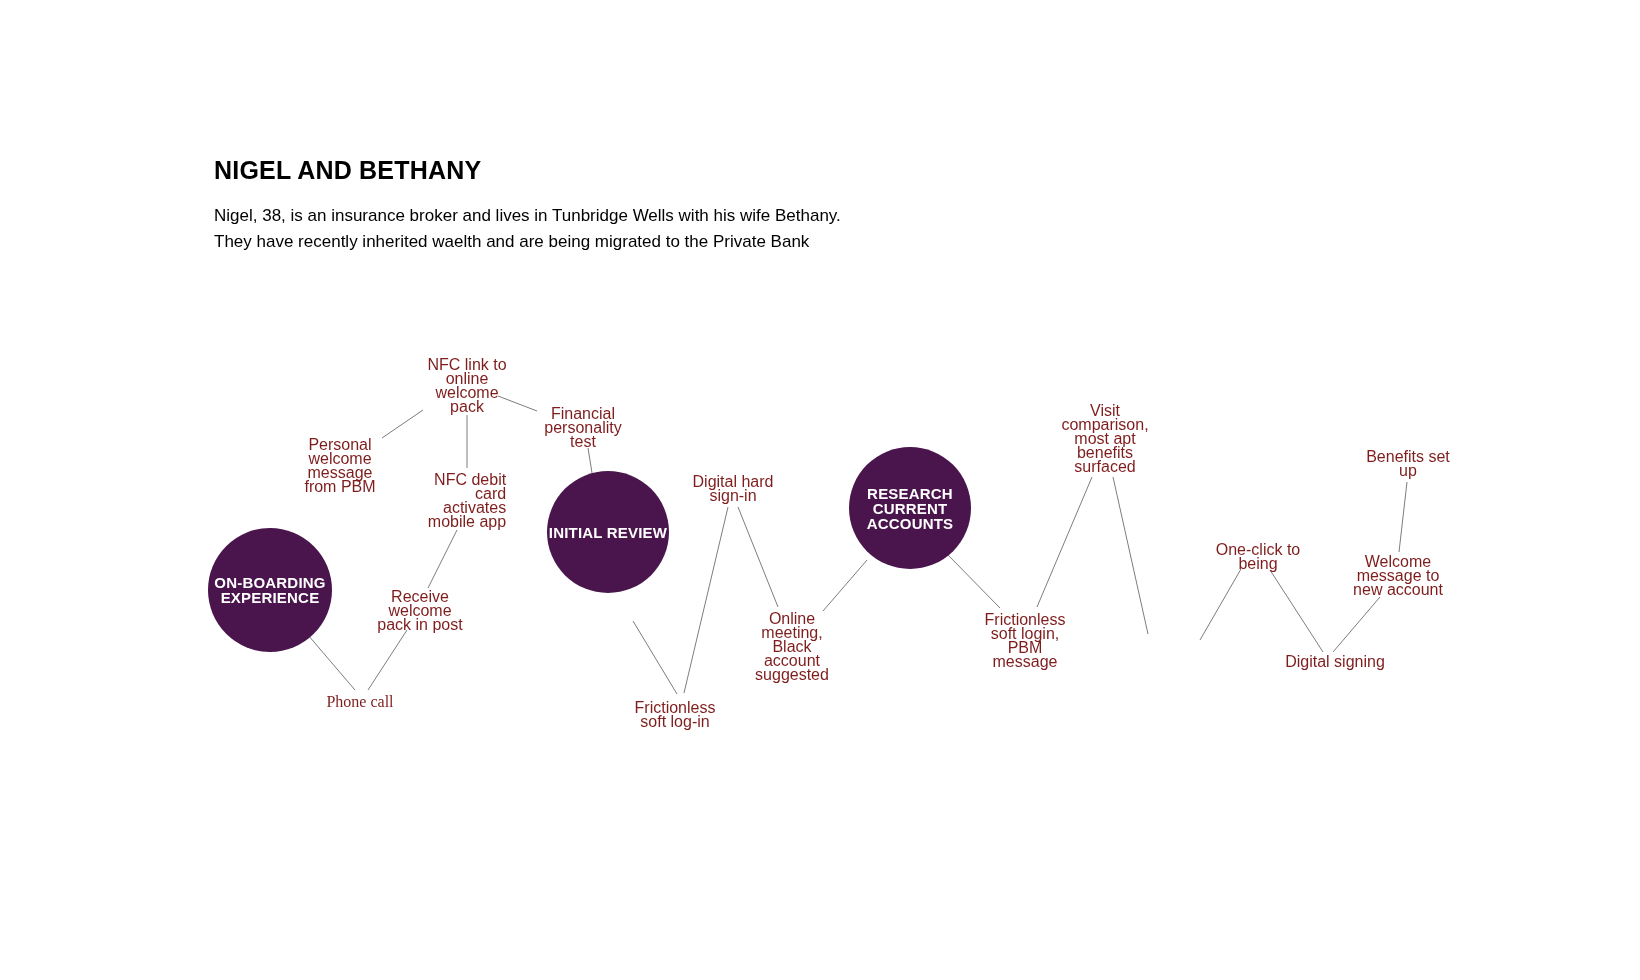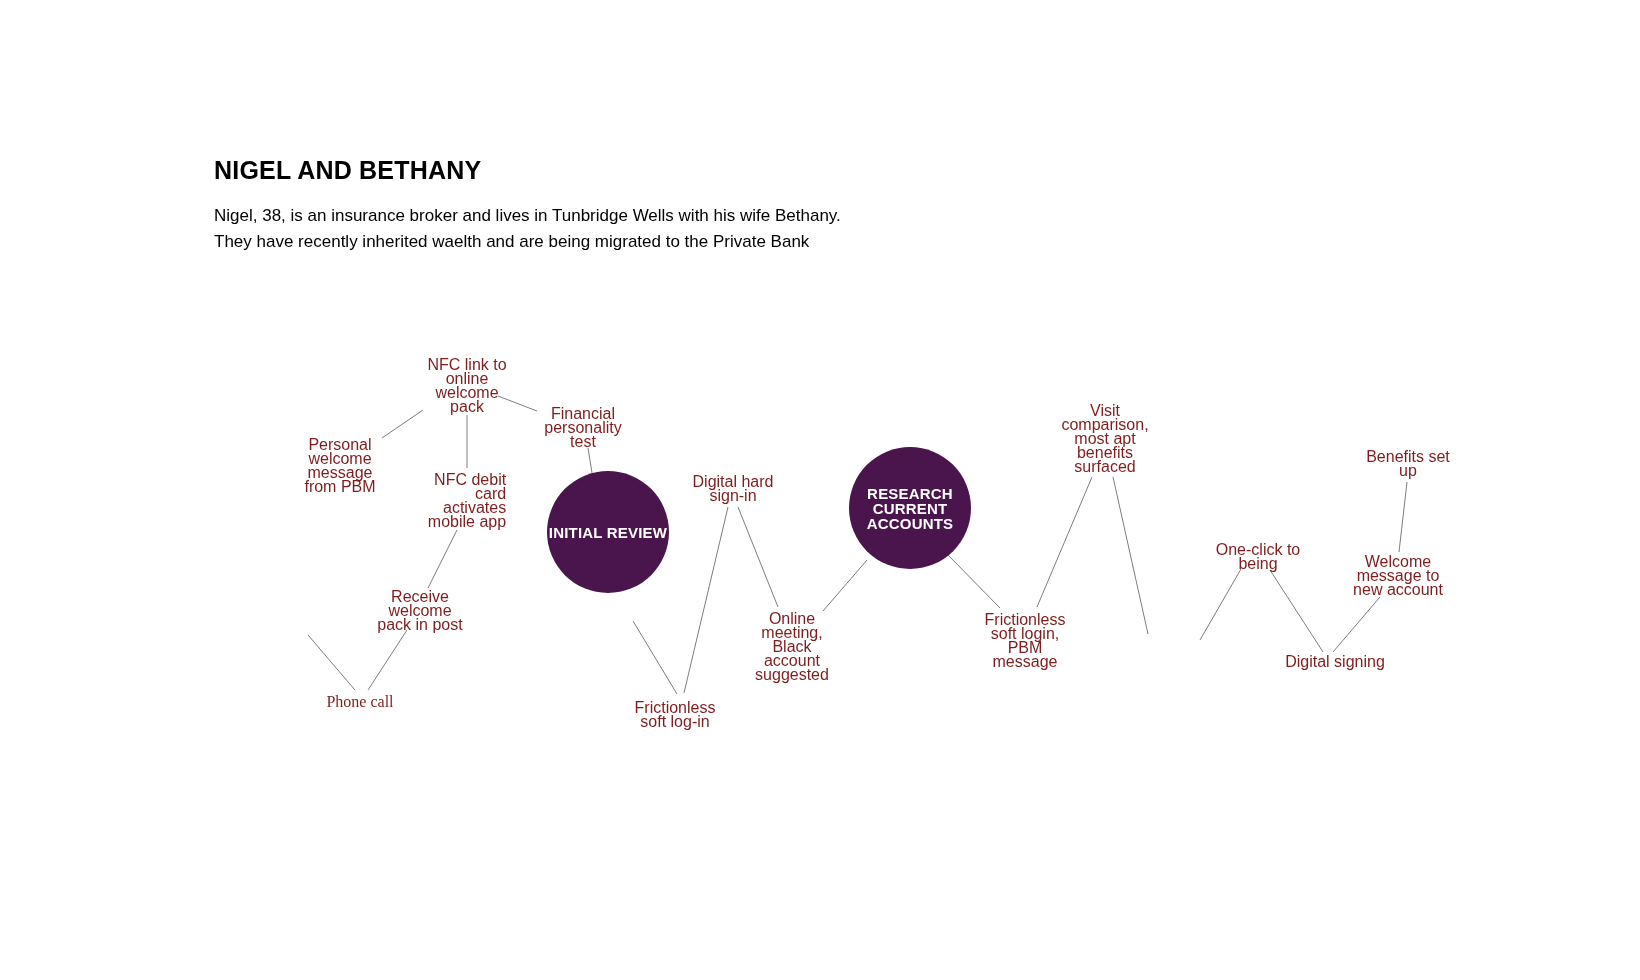--- a/index.html
+++ b/index.html
@@ -119,20 +119,22 @@
 benefits
 surfaced</div>
       <div class="step" style="left: 1258px; top: 557px;">One-click to
 being</div>
       <div class="step" style="left: 1327px; top: 662px; margin-left: 8px;">Digital signing</div>
       <div class="step" style="left: 1398px; top: 576px;">Welcome
 message to
 new account</div>
       <div class="step" style="left: 1408px; top: 464px;">Benefits set
 up</div>
+      <div class="milestone" style="left: 270px; top: 590px; width: 124px; height: 124px;">ON-BOARDING
+EXPERIENCE</div>
       <div class="milestone" style="left: 608px; top: 532px; width: 122px; height: 122px;">INITIAL REVIEW</div>
       <div class="milestone" style="left: 910px; top: 508px; width: 122px; height: 122px;">RESEARCH
 CURRENT
 ACCOUNTS</div>
     </div>
 
   <div class="header">
     <h1 class="page-title">NIGEL AND BETHANY</h1>
     <p class="persona-desc">
       <span>Nigel, 38, is an insurance broker and lives in Tunbridge Wells with his wife Bethany.</span><br>

